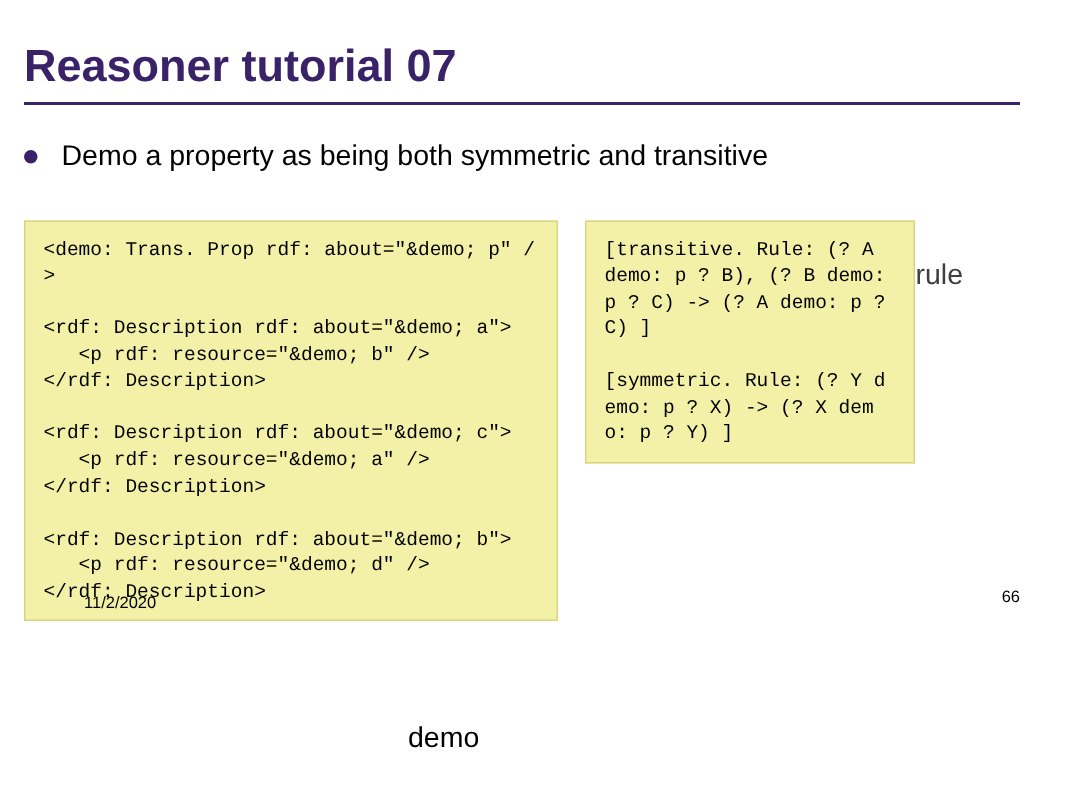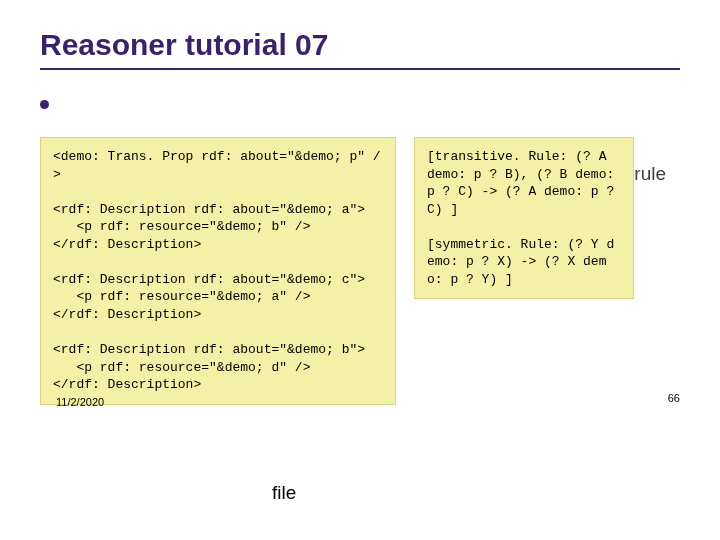--- a/index.html
+++ b/index.html
@@ -10,21 +10,21 @@
     background: #ffffff;
     font-family: Arial, Helvetica, sans-serif;
     color: #000;
     overflow: hidden;
   }
   .slide {
     position: relative;
     width: 720px;
     height: 436px;
     box-sizing: border-box;
-    padding: 28px 40px 0 40px;
+    padding: 28px 40px 0 16px;
   }
   .title {
     font-size: 30px;
     font-weight: bold;
     color: #3a2268;
     margin: 0 0 6px 0;
   }
   .title-underline {
     height: 2px;
     background: #3a2268;
@@ -112,20 +112,21 @@
 <body>
 
 <div class="slide">
 
   <h1 class="title">Reasoner tutorial 07</h1>
   <div class="title-underline"></div>
 
   <div class="bullets">
     <div class="row">
       <span class="dot"></span>
+      <span>Demo a property as being both symmetric and transitive</span>
     </div>
   </div>
 
   <div class="boxes">
     <div class="codebox left">&lt;demo: Trans. Prop rdf: about="&amp;demo; p" /&gt;
 
 &lt;rdf: Description rdf: about="&amp;demo; a"&gt;
    &lt;p rdf: resource="&amp;demo; b" /&gt;
 &lt;/rdf: Description&gt;
 
@@ -137,18 +138,18 @@
    &lt;p rdf: resource="&amp;demo; d" /&gt;
 &lt;/rdf: Description&gt;</div>
     <div class="rightcol">
       <div class="codebox right">[transitive. Rule: (? A demo: p ? B), (? B demo: p ? C) -&gt; (? A demo: p ? C) ]
 
 [symmetric. Rule: (? Y demo: p ? X) -&gt; (? X demo: p ? Y) ]</div>
       <div class="rule-label">rule</div>
     </div>
   </div>
 
-  <div class="data-label">file</div>
+  <div class="data-label">demo</div>
 
   <div class="footer-date">11/2/2020</div>
   <div class="footer-page">66</div>
 
 </div>
 
 </body></html>

